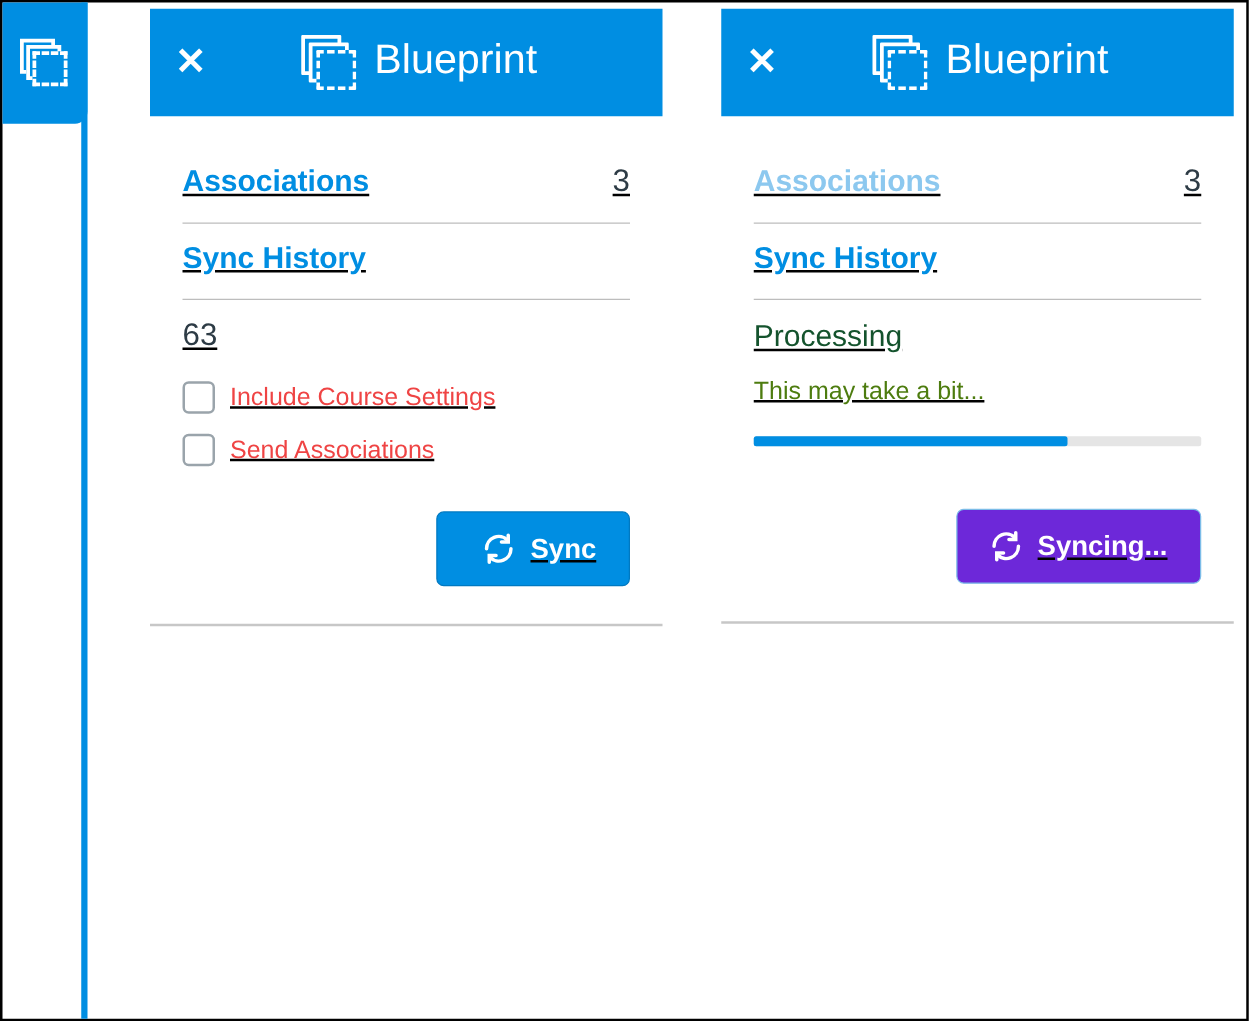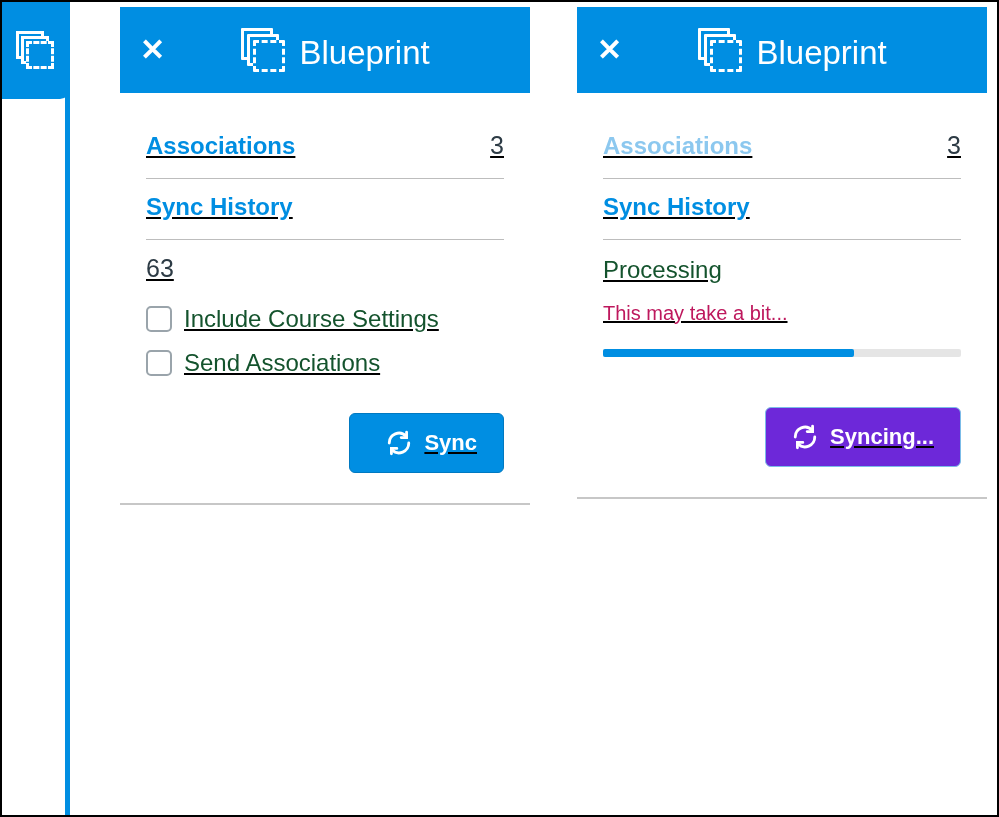--- a/index.html
+++ b/index.html
@@ -54,21 +54,21 @@
   }
   .panel-header .close {
     font-size: 30px;
     font-weight: 700;
     line-height: 1;
     cursor: pointer;
   }
   .panel-header .title-wrap {
     flex: 1;
     display: flex;
-    align-items: flex-end;
+    align-items: flex-start;
     justify-content: center;
     gap: 14px;
     margin-left: -30px; 
   }
   .panel-header .title {
     font-size: 33px;
     font-weight: 400;
   }
 
   .panel-body {
@@ -94,40 +94,40 @@
     color: #2d3b45;
   }
 
   .section-heading {
     font-size: 24px;
     color: #14532d;
     padding: 16px 0 18px 0;
   }
   .section-sub {
     font-size: 20px;
-    color: #be185d;
+    color: #4d7c0f;
     padding-bottom: 18px;
   }
 
   .checkbox-row {
     display: flex;
     align-items: center;
     gap: 12px;
     padding: 4px 0 12px 0;
   }
   .checkbox-box {
     width: 26px;
     height: 26px;
     border: 2.5px solid #9aa4ab;
     border-radius: 5px;
     background: #fff;
   }
   .checkbox-label {
-    font-size: 24px;
-    color: #14532d;
+    font-size: 20px;
+    color: #ef4444;
   }
 
   .progress-track {
     width: 100%;
     height: 8px;
     background: #e5e5e5;
     margin: 6px 0 26px 0;
     position: relative;
     border-radius: 2px;
   }

